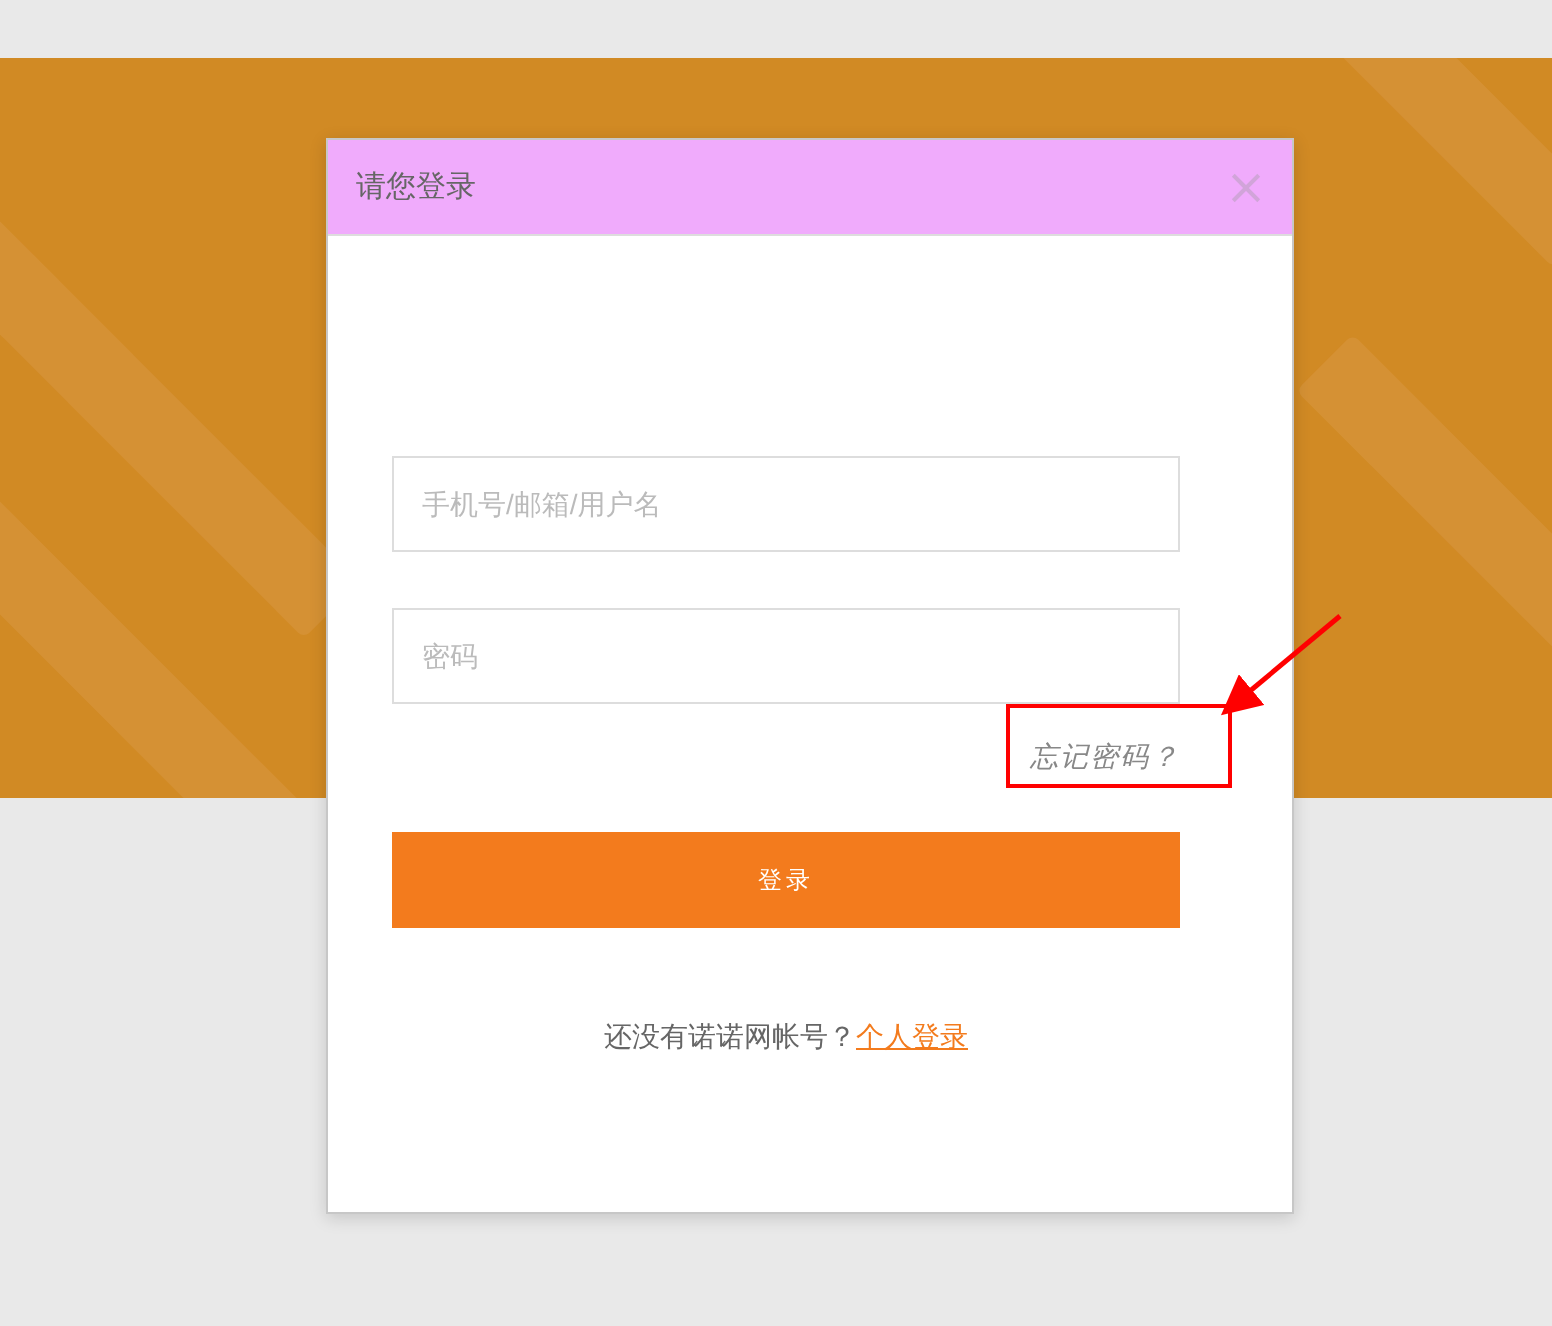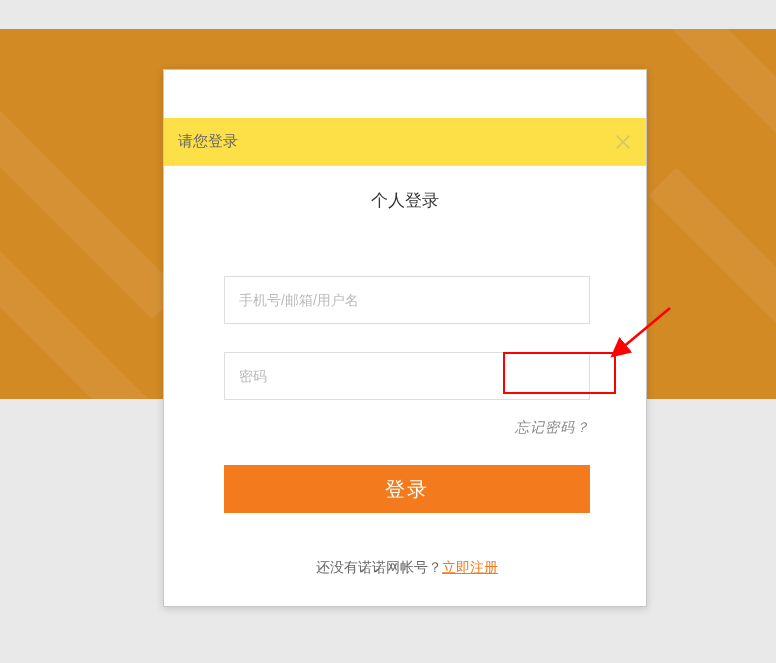--- a/index.html
+++ b/index.html
@@ -47,27 +47,26 @@
       left: 163px;
       width: 484px;
       height: 538px;
       background: #fff;
       border: 1px solid #c7c7c7;
       box-shadow: 0 2px 8px rgba(0,0,0,0.15);
       z-index: 10;
     }
     .modal-header {
       height: 48px;
-      background: #fde047;
+      background: #f0abfc;
       border-bottom: 1px solid #ddd;
       display: flex;
       align-items: center;
       justify-content: space-between;
       padding: 0 14px;
-      margin-top: 48px;
     }
     .modal-title {
       color: #666;
       font-size: 15px;
     }
     .close-icon {
       width: 18px;
       height: 18px;
       position: relative;
       cursor: pointer;
@@ -99,21 +98,21 @@
     }
     .tab-active {
       background: #fff;
       color: #333;
     }
     .tab-inactive {
       background: #e5e5e5;
       color: #777;
     }
     .form-area {
-      padding: 42px 56px 0 60px;
+      padding: 42px 56px 0 32px;
     }
     .input {
       width: 100%;
       height: 48px;
       border: 1px solid #ddd;
       padding: 0 14px;
       font-size: 14px;
       color: #333;
       outline: none;
       margin-bottom: 28px;
@@ -133,21 +132,21 @@
       text-decoration: none;
       letter-spacing: 1px;
       font-style: italic;
     }
     .login-btn {
       width: 100%;
       height: 48px;
       background: #f37b1d;
       color: #fff;
       border: none;
-      font-size: 20px;
+      font-size: 12px;
       cursor: pointer;
       letter-spacing: 2px;
     }
     .register-row {
       text-align: center;
       margin-top: 46px;
       font-size: 14px;
       color: #666;
     }
     .register-link {
@@ -191,31 +190,30 @@
   
   
 </div>
 
 <div class="modal">
   <div class="modal-header">
     <span class="modal-title">请您登录</span>
     <span class="close-icon"></span>
   </div>
   <div class="tabs">
-    <div class="tab tab-active">个人登录</div>
   </div>
   <div class="form-area">
     <input type="text" class="input" placeholder="手机号/邮箱/用户名" style="">
     <input type="password" class="input" placeholder="密码" style="">
     <div class="forgot-row">
       <a href="#" class="forgot-link">忘记密码？</a>
     </div>
     <button class="login-btn">登录</button>
     <div class="register-row">
-      <span>还没有诺诺网帐号？</span><a href="#" class="register-link">立即注册</a>
+      <span>还没有诺诺网帐号？</span><a href="#" class="register-link">个人登录</a>
     </div>
   </div>
 </div>
 
 <div class="highlight-box"></div>
 <svg class="arrow-svg" width="70" height="60">
   <defs>
     <marker id="ah" markerWidth="8" markerHeight="8" refX="2" refY="4" orient="auto">
       <polygon points="0,0 8,4 0,8" fill="#ff0000"></polygon>
     </marker>

